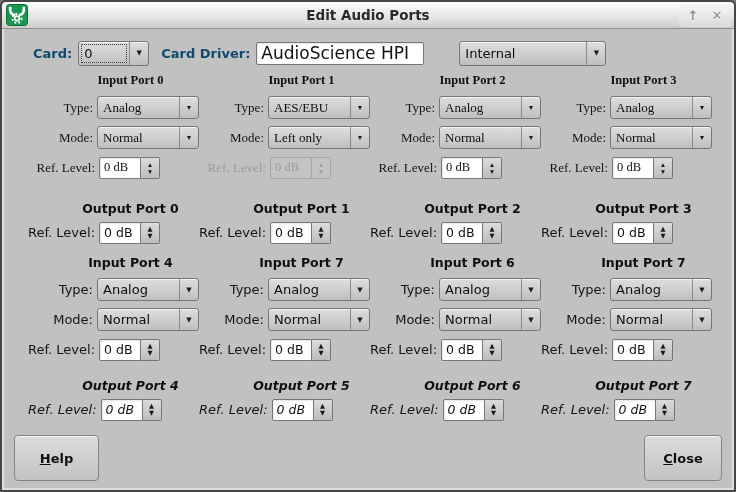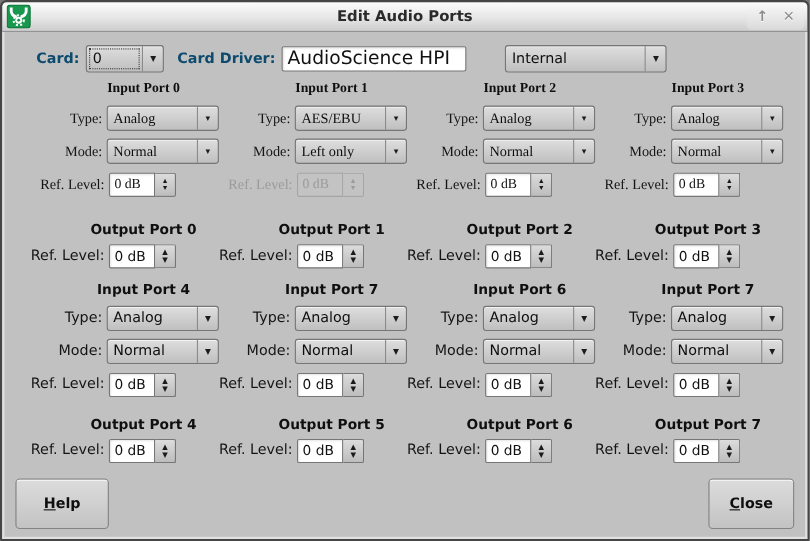--- a/index.html
+++ b/index.html
@@ -60,21 +60,21 @@
     font-family:"DejaVu Sans","Liberation Sans",sans-serif; font-size:17px; color:#111;
     padding:0 4px; box-shadow:inset 1px 1px 2px rgba(0,0,0,.12);
   }
   .driver-entry { width:168px; height:23px; margin:0 17px 0 6px; }
   .clock-combo { width:147px; margin-left:18px; }
   
   .ports-grid { display:grid; grid-template-columns:repeat(4,171px); margin-left:24px; }
   .port-header { font-weight:bold; font-size:12.5px; text-align:center; padding-left:34px; height:15px; color:#0f0f0f; white-space:nowrap; }
   .pg-in1 { margin-top:7px;font-family:Liberation Serif, serif; } .pg-in2 { margin-top:4px; }
   .pg-in .port-header { margin-bottom:8px; }
-  .pg-out1 { margin-top:15px; } .pg-out2 { margin-top:10px; }
+  .pg-out1 { margin-top:15px; } .pg-out2 { margin-top:10px;font-style:italic; }
   .pg-out .port-header { margin-bottom:5px; }
   .row { display:flex; align-items:center; height:23px; margin-bottom:7px; }
   .lbl { flex:1; text-align:right; padding-right:4px; font-size:13px; color:#141414; white-space:nowrap; }
   .port-combo { flex:0 0 102px; width:102px; height:23px; }
   .spin-entry {
     flex:0 0 42px; width:42px; height:22px; display:inline-flex; align-items:center;
     background:var(--entry_bg,#fff); border:1px solid #767676; border-radius:2px 0 0 2px;
     padding-left:4px; font-size:12.5px; color:#111;
     box-shadow:inset 1px 1px 2px rgba(0,0,0,.1);
   }

